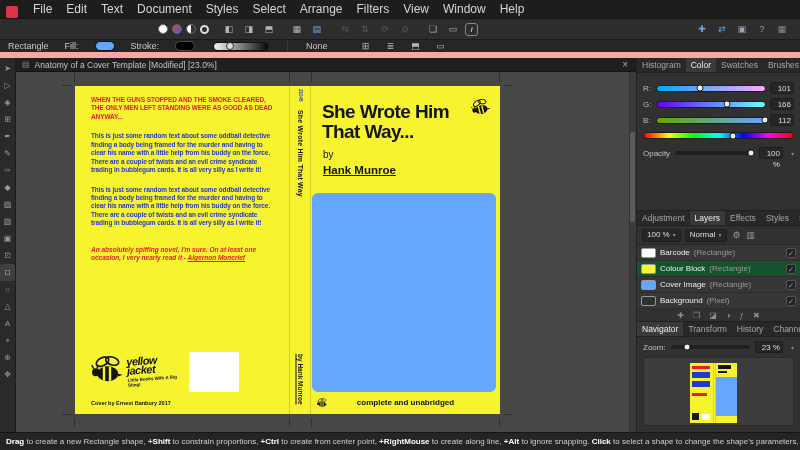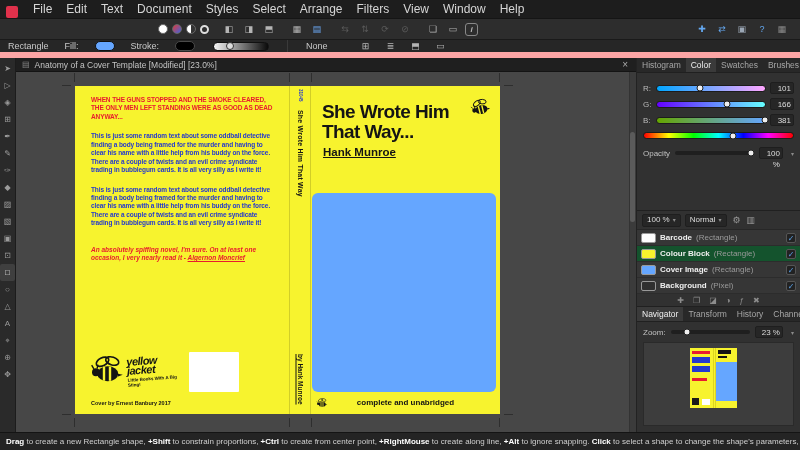--- a/index.html
+++ b/index.html
@@ -104,21 +104,21 @@
 .op-row{display:flex;align-items:center;gap:5px;margin-top:8px;font-size:8px;color:#c0c0c0}
 .op-track{flex:1;height:4px;background:#1f1f1f;border-radius:2px;position:relative}
 .opknob{left:96%}
 .layers-ctrl{height:19px;display:flex;align-items:center;gap:4px;padding:0 5px;border-bottom:1px solid #272727;flex:none}
 .dd{background:#262626;border:1px solid #1e1e1e;border-radius:2px;height:13px;line-height:12px;padding:0 4px;font-size:8px;display:flex;align-items:center;color:#ddd}
 .mini-ic{color:#9a9a9a;font-size:9px;margin-left:2px}
 #layer-list{flex:none}
 .layer-row{display:flex;align-items:center;height:16px;padding:0 4px;gap:4px;border-bottom:1px solid #2c2c2c;background:#363636}
 .layer-row.selected{background:#14532d}
 .layer-swatch{width:15px;height:10px;border:1px solid #999;border-radius:2px;flex:none;display:inline-block}
-.layer-name{font-weight:bold;font-size:8px;color:#eee;white-space:nowrap}
+.layer-name{font-weight:normal;font-size:8px;color:#eee;white-space:nowrap}
 .layer-type{font-size:8px;color:#9a9a9a;white-space:nowrap}
 .layer-check{margin-left:auto;width:10px;height:10px;border:1px solid #555;background:#222;color:#5aa0e8;font-size:8px;line-height:9px;text-align:center;border-radius:2px;flex:none}
 .layers-foot{height:13px;display:flex;align-items:center;justify-content:center;gap:9px;color:#8d8d8d;font-size:8px;border-bottom:1px solid #202020;flex:none}
 .nav-body{flex:1;display:flex;flex-direction:column;min-height:0}
 .zoom-row{display:flex;align-items:center;gap:5px;padding:4px 6px;font-size:8px;color:#c0c0c0;flex:none}
 .zoom-track{flex:1;height:4px;background:#1f1f1f;border-radius:2px;position:relative}
 .zknob{left:20%}
 .zoom-val{width:28px;flex:none}
 .nav-view{flex:1;margin:0 6px 6px;background:#3d3d3d;position:relative;border:1px solid #2a2a2a}
 .mini{position:absolute;left:46px;top:5px;width:60px;height:60px;display:flex}
@@ -302,20 +302,21 @@
           </div>
 
           <div class="page spine">
             <div class="spine-code">31045</div>
             <div class="spine-title">She Wrote Him That Way</div>
             <div class="spine-author">by Hank Munroe</div>
           </div>
 
           <div class="page front">
             <div class="fc-title"><span>She Wrote Him</span><br><span>That Way...</span></div>
+            <div class="fc-by">by</div>
             <div class="fc-author">Hank Munroe</div>
             <svg class="bee-front">
                 <use href="#bee-shape"></use>
               </svg>
             <div class="cover-image"></div>
             <svg class="bee-small">
                 <use href="#bee-shape"></use>
               </svg>
             <div class="fc-footer">complete and unabridged</div>
           </div>
@@ -348,36 +349,43 @@
               <div class="ch-track tr1">
                 <i class="knob" style="left: 65.098%;"></i>
               </div>
               <span class="val-box">166</span>
             </div>
             <div class="ch-row">
               <span class="ch-label">B:</span>
               <div class="ch-track tr2">
                 <i class="knob" style="left: 100%;"></i>
               </div>
-              <span class="val-box">381</span>
+              <span class="val-box">112</span>
             </div>
           </div>
         <div class="hue-strip">
             <i class="knob hknob"></i>
           </div>
         <div class="op-row">
           <span>Opacity</span>
           <span class="op-track">
               <i class="knob opknob"></i>
             </span>
           <span class="val-box">100 %</span>
           <i class="chev">▾</i>
         </div>
       </div>
 
+      <div id="tabs-layers" class="ptabs">
+          <span class="ptab">Adjustment</span>
+          <span class="ptab active">Layers</span>
+          <span class="ptab">Effects</span>
+          <span class="ptab">Styles</span>
+          <span class="ptab">Stock</span>
+        </div>
       <div class="layers-ctrl">
         <span class="dd">
             <span>100 %</span>
             <i class="chev">▾</i>
           </span>
         <span class="dd">
             <span>Normal</span>
             <i class="chev">▾</i>
           </span>
         <span class="mini-ic">⚙</span>

